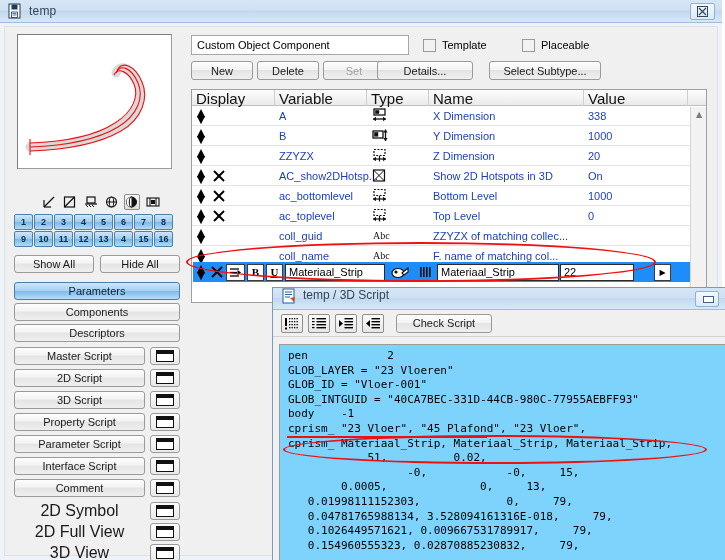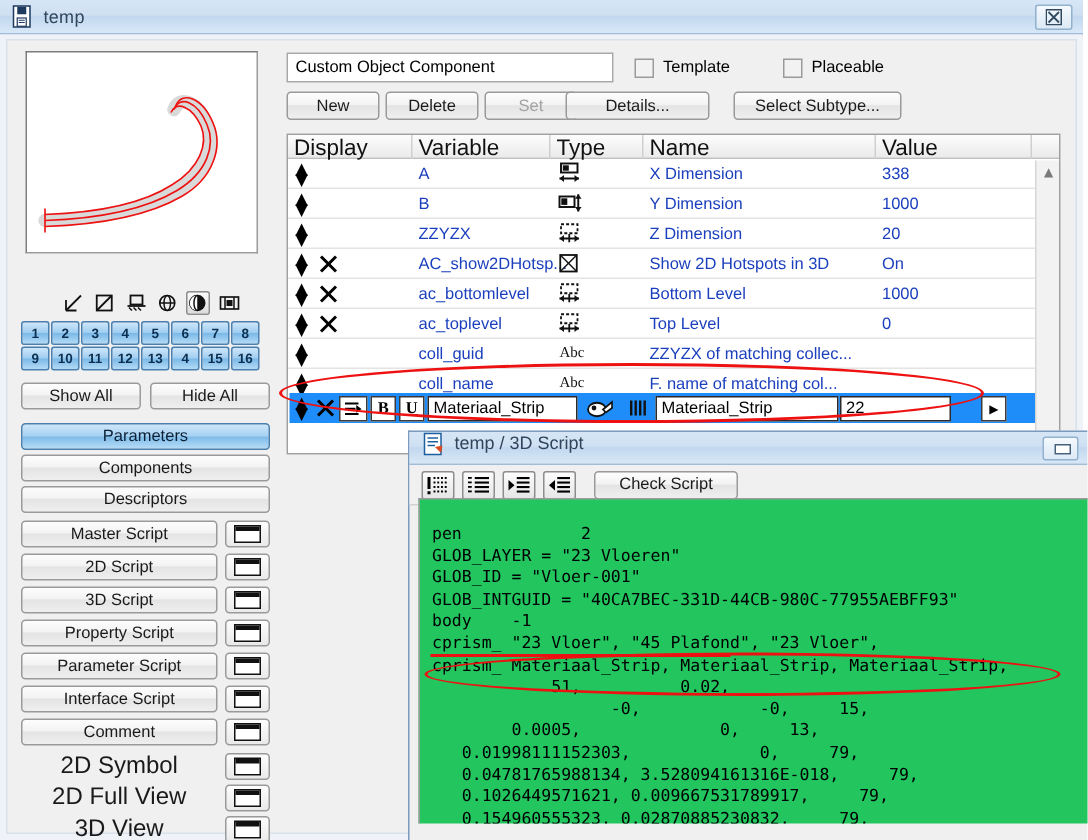--- a/index.html
+++ b/index.html
@@ -257,31 +257,31 @@
   .tb-btn {
     width: 22px; height: 19px;
     border: 1px solid #8d8d8d; border-radius: 2px;
     background: linear-gradient(to bottom,#fcfcfc,#e6e6e6);
     display: flex; align-items: center; justify-content: center;
   }
   .check-script {
     margin-left: 7px; width: 96px; height: 19px;
   }
   .code-area {
-    position: absolute; left: 6px; top: 44px;
+    position: absolute; left: 6px; top: 56px;
     width: 447px; height: 217px;
-    background: #22c55e;
+    background: #7dd3fc;
     border: 1px solid #9b9b9b;
     border-right: none; border-bottom: none;
     overflow: hidden;
     font-family: "DejaVu Sans Mono", monospace;
     font-size: 11px;
     line-height: 14.6px;
     color: #000;
-    padding: 16px 0 0 8px;
+    padding: 4px 0 0 8px;
     white-space: pre;
   }
 
   
   .ellipse {
     position: absolute;
     border: 2.3px solid #ee1111;
     border-radius: 50%;
     pointer-events: none;
   }

